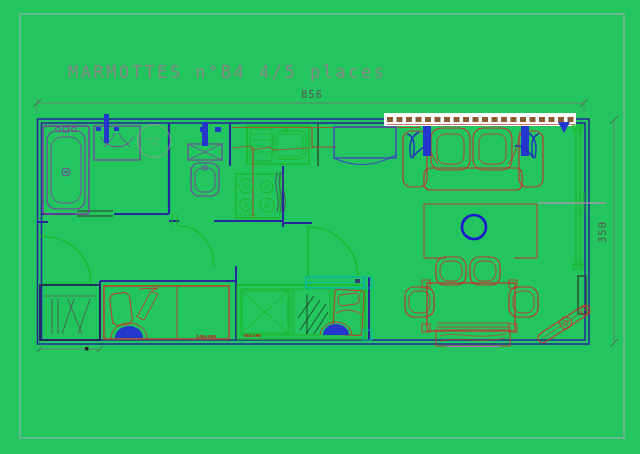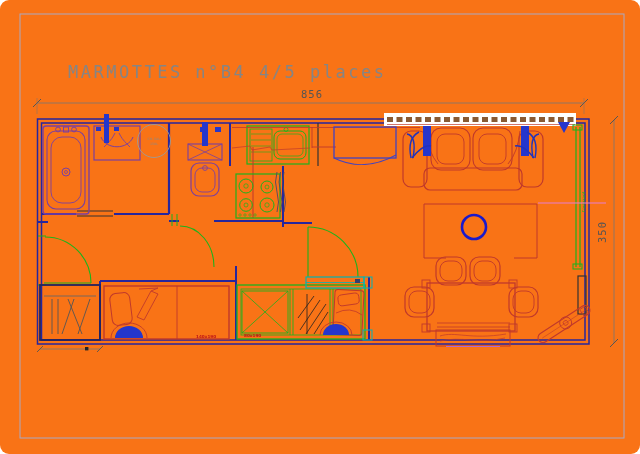--- a/index.html
+++ b/index.html
@@ -1,17 +1,17 @@
 <!DOCTYPE html>
 <html><head>
 <meta charset="utf-8">
 <style>
   html,body{margin:0;padding:0;background:#fff;}
-  .page{position:relative;width:640px;height:454px;background:#f97316;overflow:hidden;
-        font-family:"DejaVu Sans Mono",monospace;border-radius:9px;}
+  .page{position:relative;width:640px;height:454px;background:#22c55e;overflow:hidden;
+        font-family:"DejaVu Sans Mono",monospace;}
   svg{position:absolute;left:0;top:0;}
   .t-title{font-family:"DejaVu Sans Mono",monospace;font-size:17px;letter-spacing:2.5px;fill:#858585;}
   .t-dim{font-family:"DejaVu Sans Mono",monospace;font-size:10.5px;fill:#555;letter-spacing:1px;}
   .t-tiny{font-family:"DejaVu Sans",sans-serif;font-size:3.2px;fill:#8a8a8a;}
   .t-red{font-family:"DejaVu Sans",sans-serif;font-size:4.2px;font-weight:bold;fill:#c01818;}
   .t-green{font-family:"DejaVu Sans",sans-serif;font-size:4px;fill:#1db31d;}
   .wall{stroke:#26269e;fill:none;}
   .purple{stroke:#7a3fa0;fill:none;}
   .red{stroke:#c0392b;fill:none;}
   .green{stroke:#1db31d;fill:none;}

